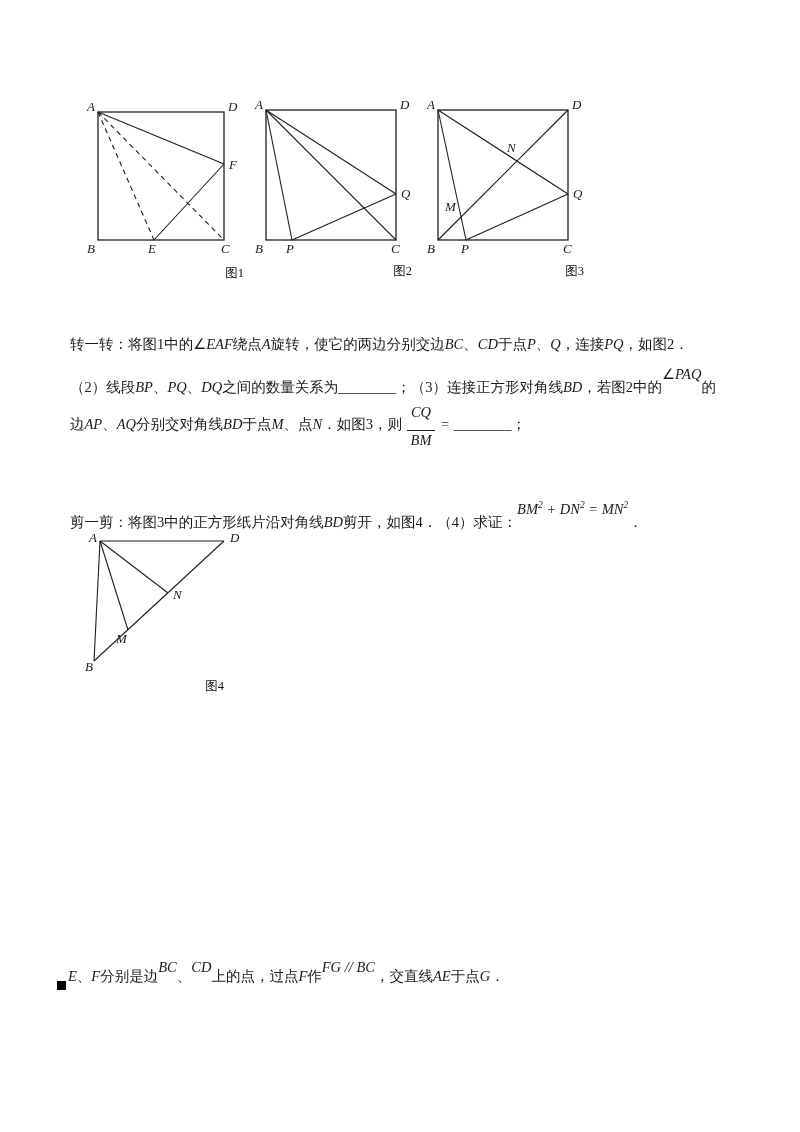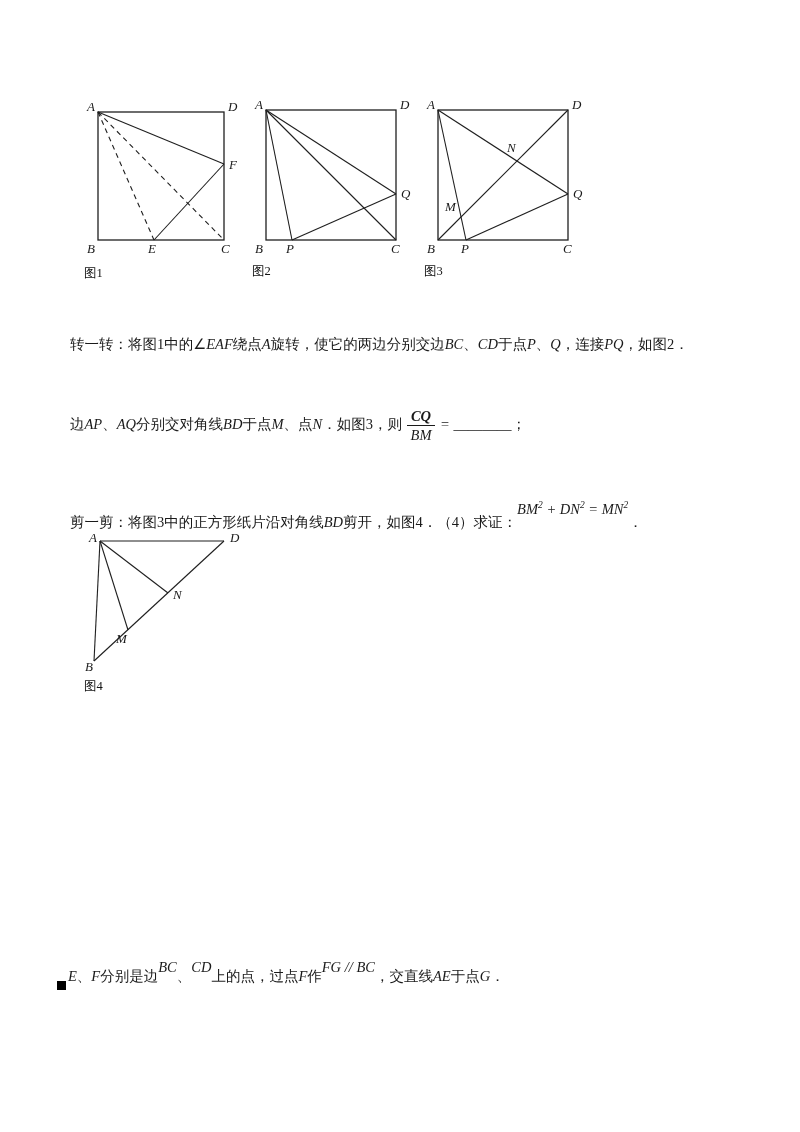--- a/index.html
+++ b/index.html
@@ -26,26 +26,26 @@
   .raised { position:relative; top:-13px; }
   .raised-sm { position:relative; top:-9px; }
   sup { font-size:9.5px; }
   .frac {
     display:inline-block;
     vertical-align:middle;
     text-align:center;
     margin:0 5px;
     line-height:16px;
   }
-  .frac .num { display:block; border-bottom:1.1px solid #1a1a1a; padding:0 4px 1px;font-weight:bold; }
+  .frac .num { display:block; border-bottom:1.1px solid #1a1a1a; padding:0 4px 10px; }
   .frac .den { display:block; padding-top:1px; }
   .fig { position:absolute; }
   .fig .caption {
     font-size:12.5px;
-    text-align:left;
+    text-align:right;
     margin-top:5px;
     font-style:normal;
     color:#111;
   }
   svg { display:block; }
   svg line, svg rect { stroke:#1f1f1f; stroke-width:1.1; fill:none; }
   svg rect { stroke-width:1.3; }
   .dashed { stroke-dasharray:5 4; }
   svg text {
     font-family:"Liberation Serif","DejaVu Sans",serif;
@@ -124,20 +124,23 @@
       <text x="83" y="54">N</text>
     </svg>
     <div class="caption">图3</div>
   </div>
 
 
   <div class="para" style="top:333px;">
     <span class="cn">转一转：将图1中的</span><span class="math">∠EAF</span><span class="cn">绕点</span><span class="math">A</span><span class="cn">旋转，使它的两边分别交边</span><span class="math">BC</span><span class="cn">、</span><span class="math">CD</span><span class="cn">于点</span><span class="math">P</span><span class="cn">、</span><span class="math">Q</span><span class="cn">，连接</span><span class="math">PQ</span><span class="cn">，如图2．</span>
   </div>
 
+  <div class="para" style="top:376px;">
+    <span class="cn">（2）线段</span><span class="math">BP</span><span class="cn">、</span><span class="math">PQ</span><span class="cn">、</span><span class="math">DQ</span><span class="cn">之间的数量关系为</span><span class="blank">________</span><span class="cn">；（3）连接正方形对角线</span><span class="math">BD</span><span class="cn">，若图2中的</span><span class="raised math">∠PAQ</span><span class="cn">的</span>
+  </div>
 
   <div class="para" style="top:404px; line-height:40px;">
     <span class="cn">边</span><span class="math">AP</span><span class="cn">、</span><span class="math">AQ</span><span class="cn">分别交对角线</span><span class="math">BD</span><span class="cn">于点</span><span class="math">M</span><span class="cn">、点</span><span class="math">N</span><span class="cn">．如图3，则</span><span class="frac"><span class="num math">CQ</span><span class="den math">BM</span></span><span class="math">= </span><span class="blank">________</span><span class="cn">；</span>
   </div>
 
   <div class="para" style="top:487px;margin-top:20px;">
     <span class="cn">剪一剪：将图3中的正方形纸片沿对角线</span><span class="math">BD</span><span class="cn">剪开，如图4．（4）求证：</span><span class="raised math"><span>BM</span><sup>2</sup><span> + DN</span><sup>2</sup><span> = MN</span><sup>2</sup></span><span class="cn">．</span>
   </div>
 
   <div class="fig" style="left:84px; top:531px;">

